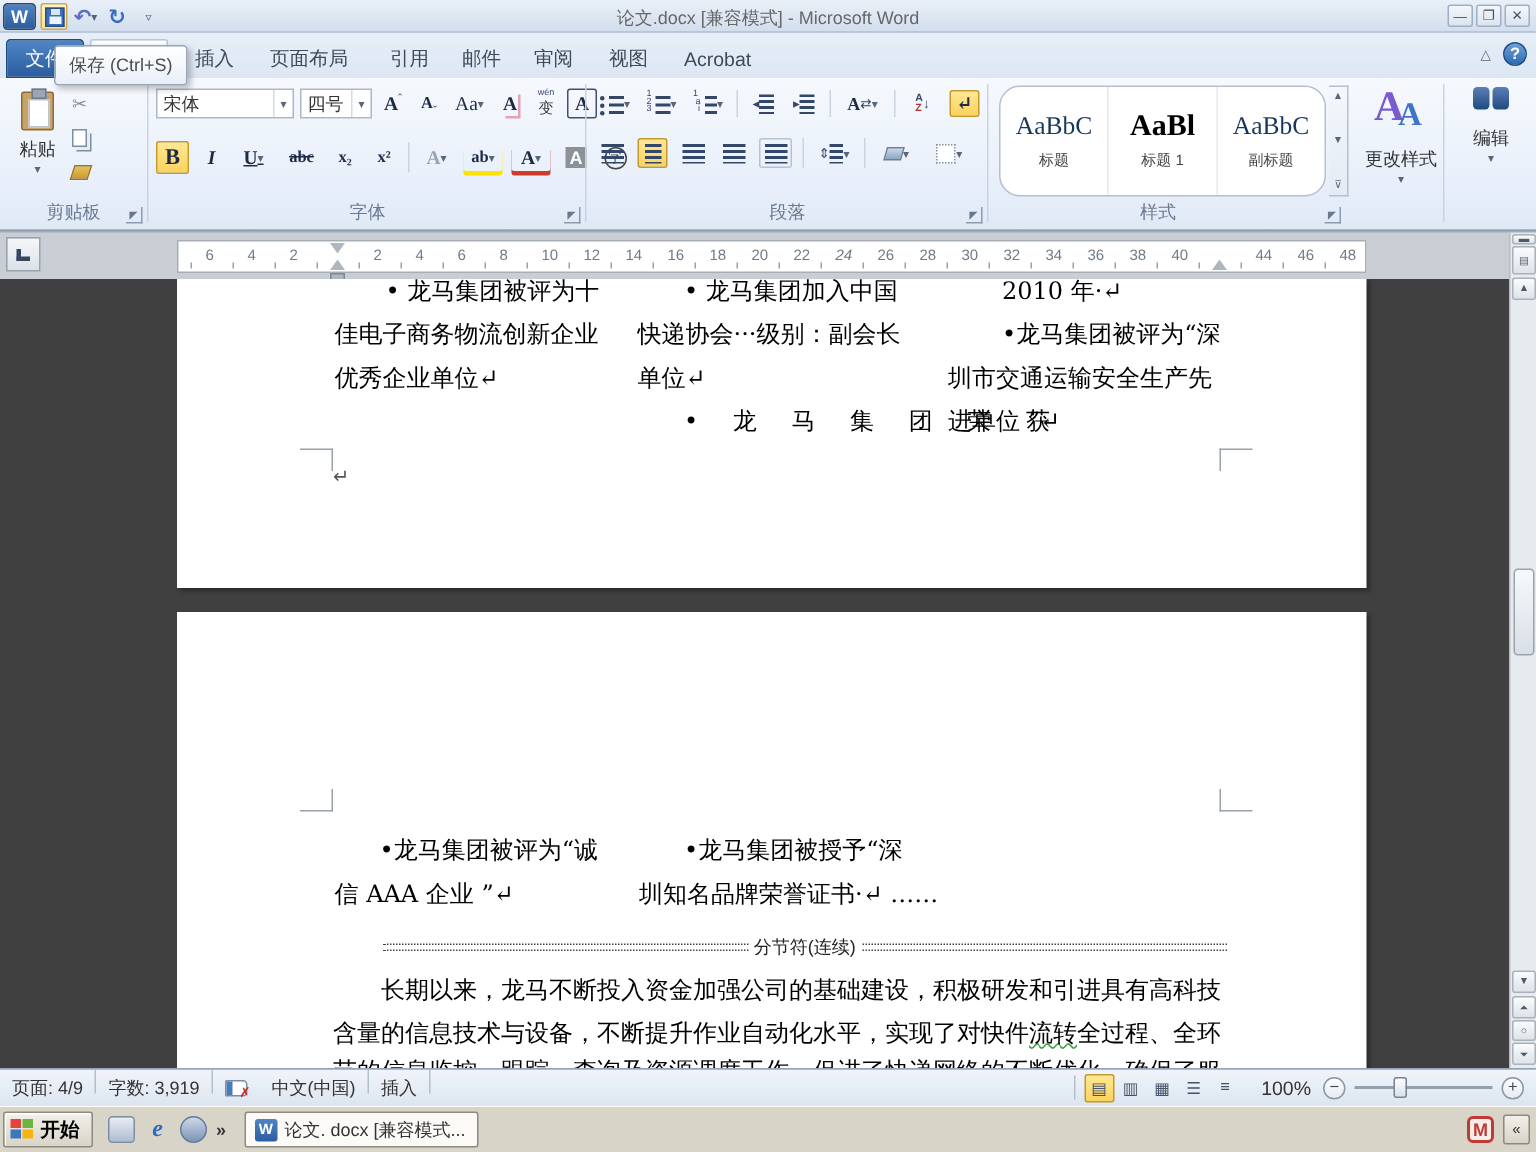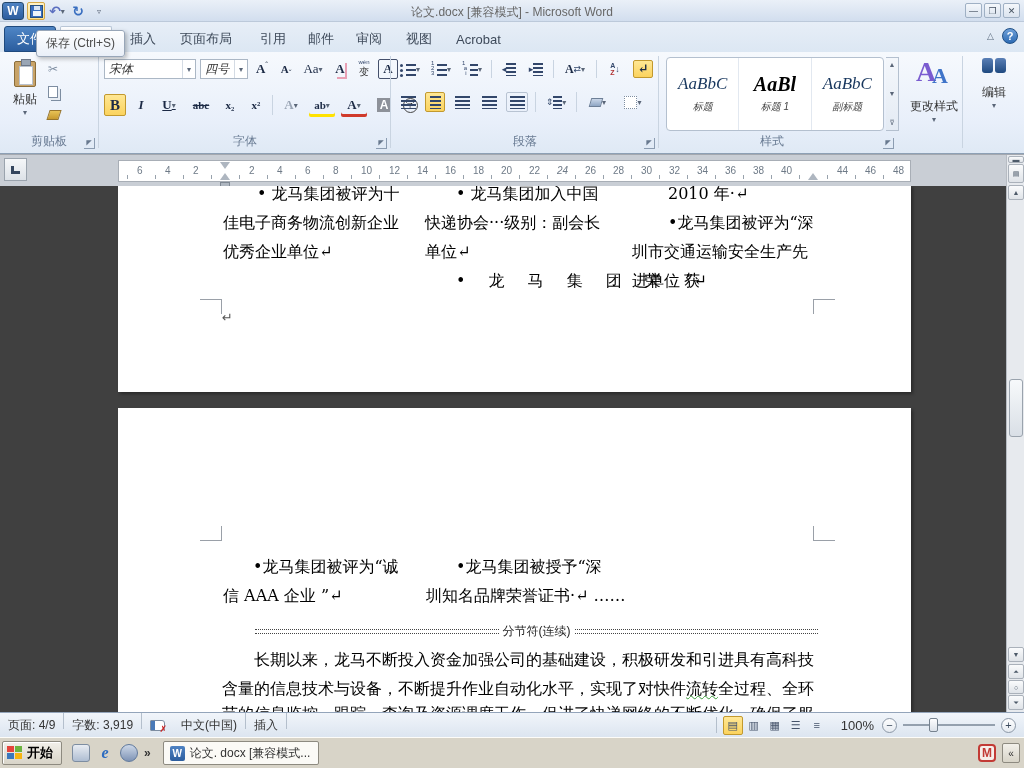--- a/index.html
+++ b/index.html
@@ -50,21 +50,21 @@
   .ribbon { position:absolute; left:0; top:52px; width:1024px; height:102px;
     background:linear-gradient(#f6f9fd,#e8effa 70%,#dfe9f5); border-bottom:1px solid #8da0b5; }
   .rgroup { position:absolute; top:0; height:101px; }
   .gdiv { position:absolute; top:4px; height:92px; width:1px; background:#c9d4e1; }
   .glabel { position:absolute; bottom:3px; left:0; right:0; text-align:center; color:#697b93; font-size:12px; }
   .launcher { position:absolute; bottom:4px; right:3px; width:11px; height:11px; border-left:1px solid #8b9cb1;
     border-top:1px solid #8b9cb1; transform:rotate(180deg); font-size:7px; color:#68798f; line-height:9px; text-align:center; }
   .rbtn { display:flex; align-items:center; justify-content:center; border:1px solid transparent; border-radius:2px; }
   .rbtn.toggled { background:linear-gradient(#ffe794,#fbd35e); border-color:#c2992e; }
   .combo { display:flex; align-items:center; background:#fff; border:1px solid #abb7c5; height:20px;
-    font-size:12px; padding-left:4px;font-style:italic; }
+    font-size:12px; padding-left:4px; }
   .combo .arr { margin-left:auto; width:13px; height:100%; display:flex; align-items:center; justify-content:center;
     border-left:1px solid #d4dbe4; font-size:8px; color:#5a6678; }
 
   
   .paste-big { position:absolute; left:6px; top:6px; width:38px; height:72px; display:flex; flex-direction:column;
     align-items:center; border:1px solid transparent; }
   .paste-ic { width:22px; height:26px; background:#c8a368; border:1px solid #8a6d3b; border-radius:2px; position:relative; margin-top:2px;}
   .paste-ic:before { content:""; position:absolute; left:6px; top:-3px; width:8px; height:5px; background:#9aa6b5; border:1px solid #6d7889; }
   .paste-ic:after { content:""; position:absolute; left:4px; top:4px; width:12px; height:17px; background:#fff; border:1px solid #b9c2ce; }
   .smallcol { position:absolute; left:48px; top:8px; width:44px; display:flex; flex-direction:column; gap:5px; }
@@ -85,21 +85,21 @@
     box-shadow:0 5px 0 #33476b,0 10px 0 #33476b; border-radius:50%; }
   .ic .lines { position:absolute; left:6px; top:1px; width:10px; height:2px; background:#33476b;
     box-shadow:0 5px 0 #33476b,0 10px 0 #33476b; }
   .ic .nums { position:absolute; left:0; top:-2px; font-size:6px; line-height:5px; color:#33476b; }
   .albars { width:15px; height:13px; background:repeating-linear-gradient(to bottom,#33476b 0 2px,transparent 2px 4px); }
   .albars.c { width:11px; }
   .arrgl { font-size:9px; color:#33476b; }
 
   
   .gallery { position:absolute; left:6px; top:5px; width:218px; height:74px; background:#fff;
-    border:1px solid #b4c0cf; border-radius:4px; display:flex;font-style:italic; }
+    border:1px solid #b4c0cf; border-radius:14px; display:flex; }
   .gitem { flex:1; display:flex; flex-direction:column; align-items:center; justify-content:center;
     border-right:1px solid #e2e8f0; }
   .gprev { font-family:"Liberation Serif","DejaVu Serif",serif; font-size:17px; color:#17365d; line-height:20px; }
   .gitem:nth-child(2) .gprev { font-weight:bold; font-size:20px; color:#000; }
   .gname { font-size:10px; color:#444; margin-top:6px; }
   .gscroll { position:absolute; left:226px; top:5px; width:13px; height:74px; border:1px solid #b4c0cf;
     border-left:none; background:linear-gradient(#f4f7fb,#e4ebf4); display:flex; flex-direction:column;
     align-items:center; justify-content:space-between; padding:3px 0; font-size:7px; color:#5a6678; }
   .chgstyle { position:absolute; left:246px; top:4px; width:56px; height:80px; display:flex; flex-direction:column;
     align-items:center; }

